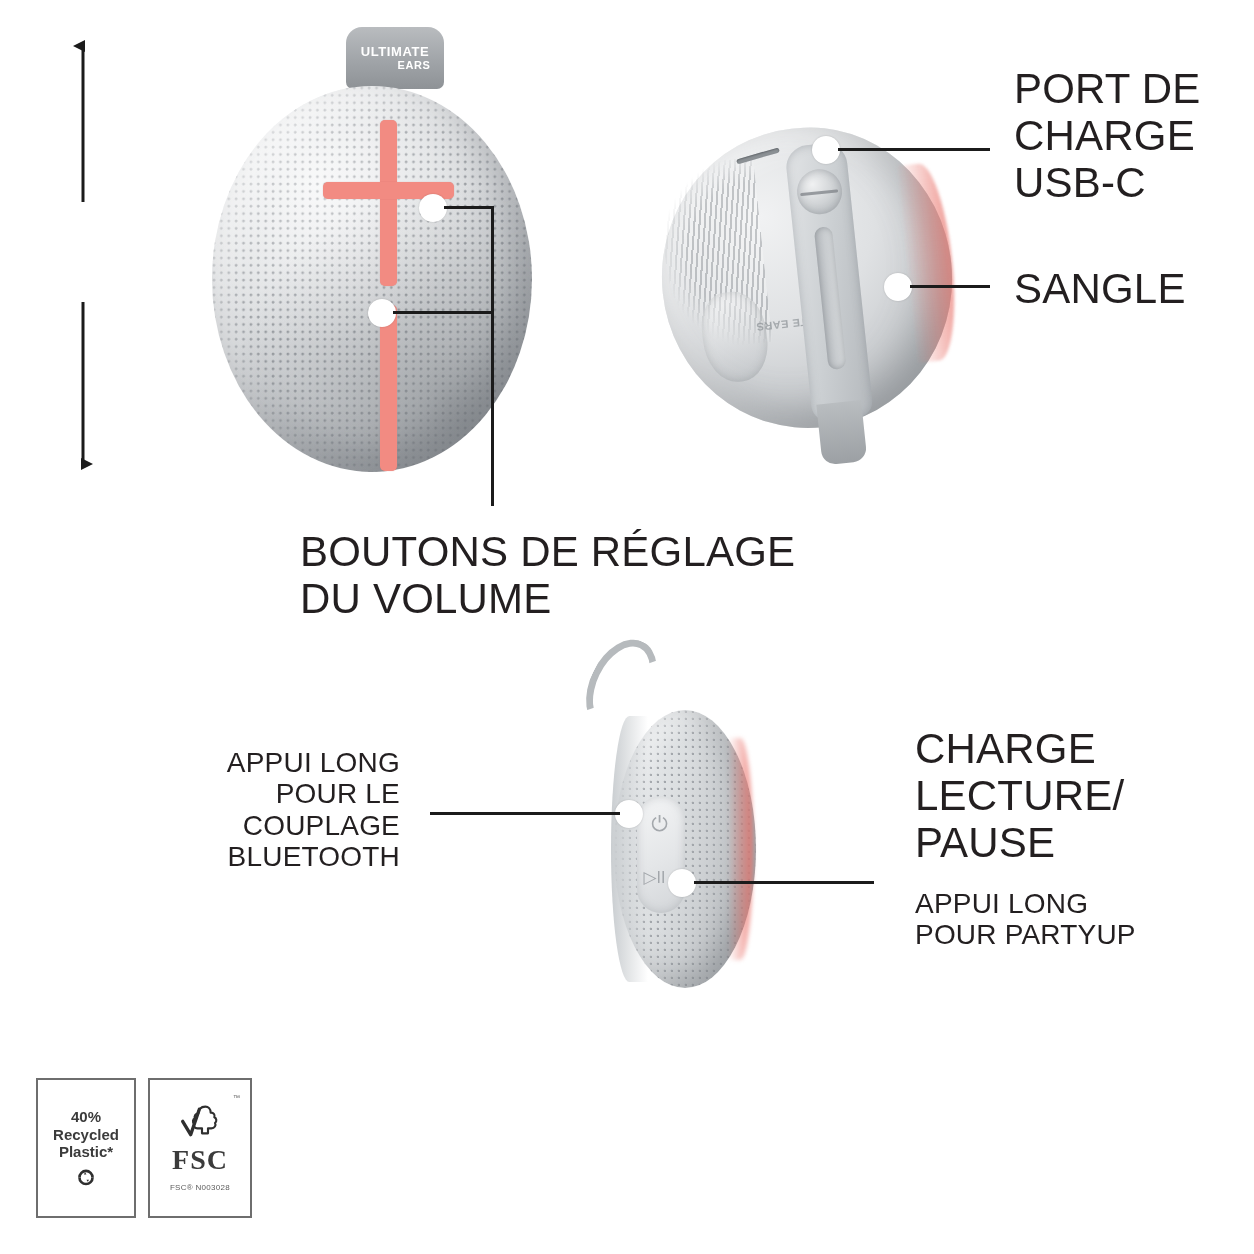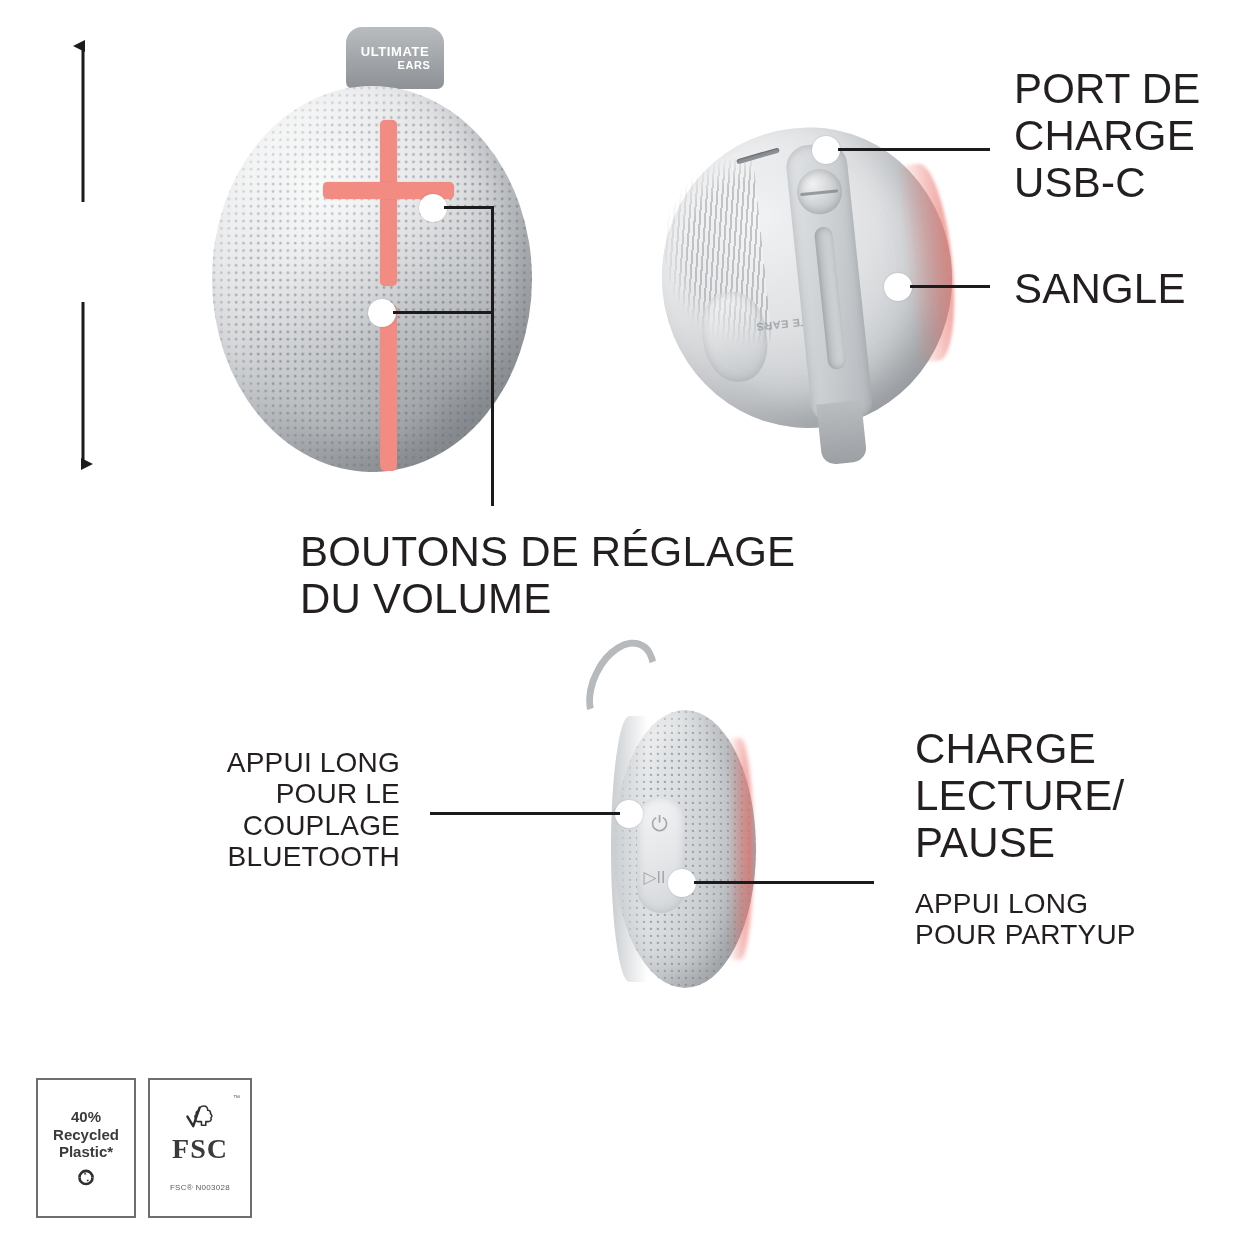--- a/index.html
+++ b/index.html
@@ -293,21 +293,21 @@
     font-weight: 700;
     letter-spacing: 1px;
     color: #3b3b3b;
     line-height: 1;
     margin-top: 2px;
   }
   .fsc-code {
     font-size: 8px;
     letter-spacing: .3px;
     color: #5d5d5d;
-    margin-top: 20px;
+    margin-top: 9px;
   }
   .fsc-tm {
     position: absolute;
     font-size: 7px;
     color: #5d5d5d;
   }
 </style>
 </head>
 <body>
 

